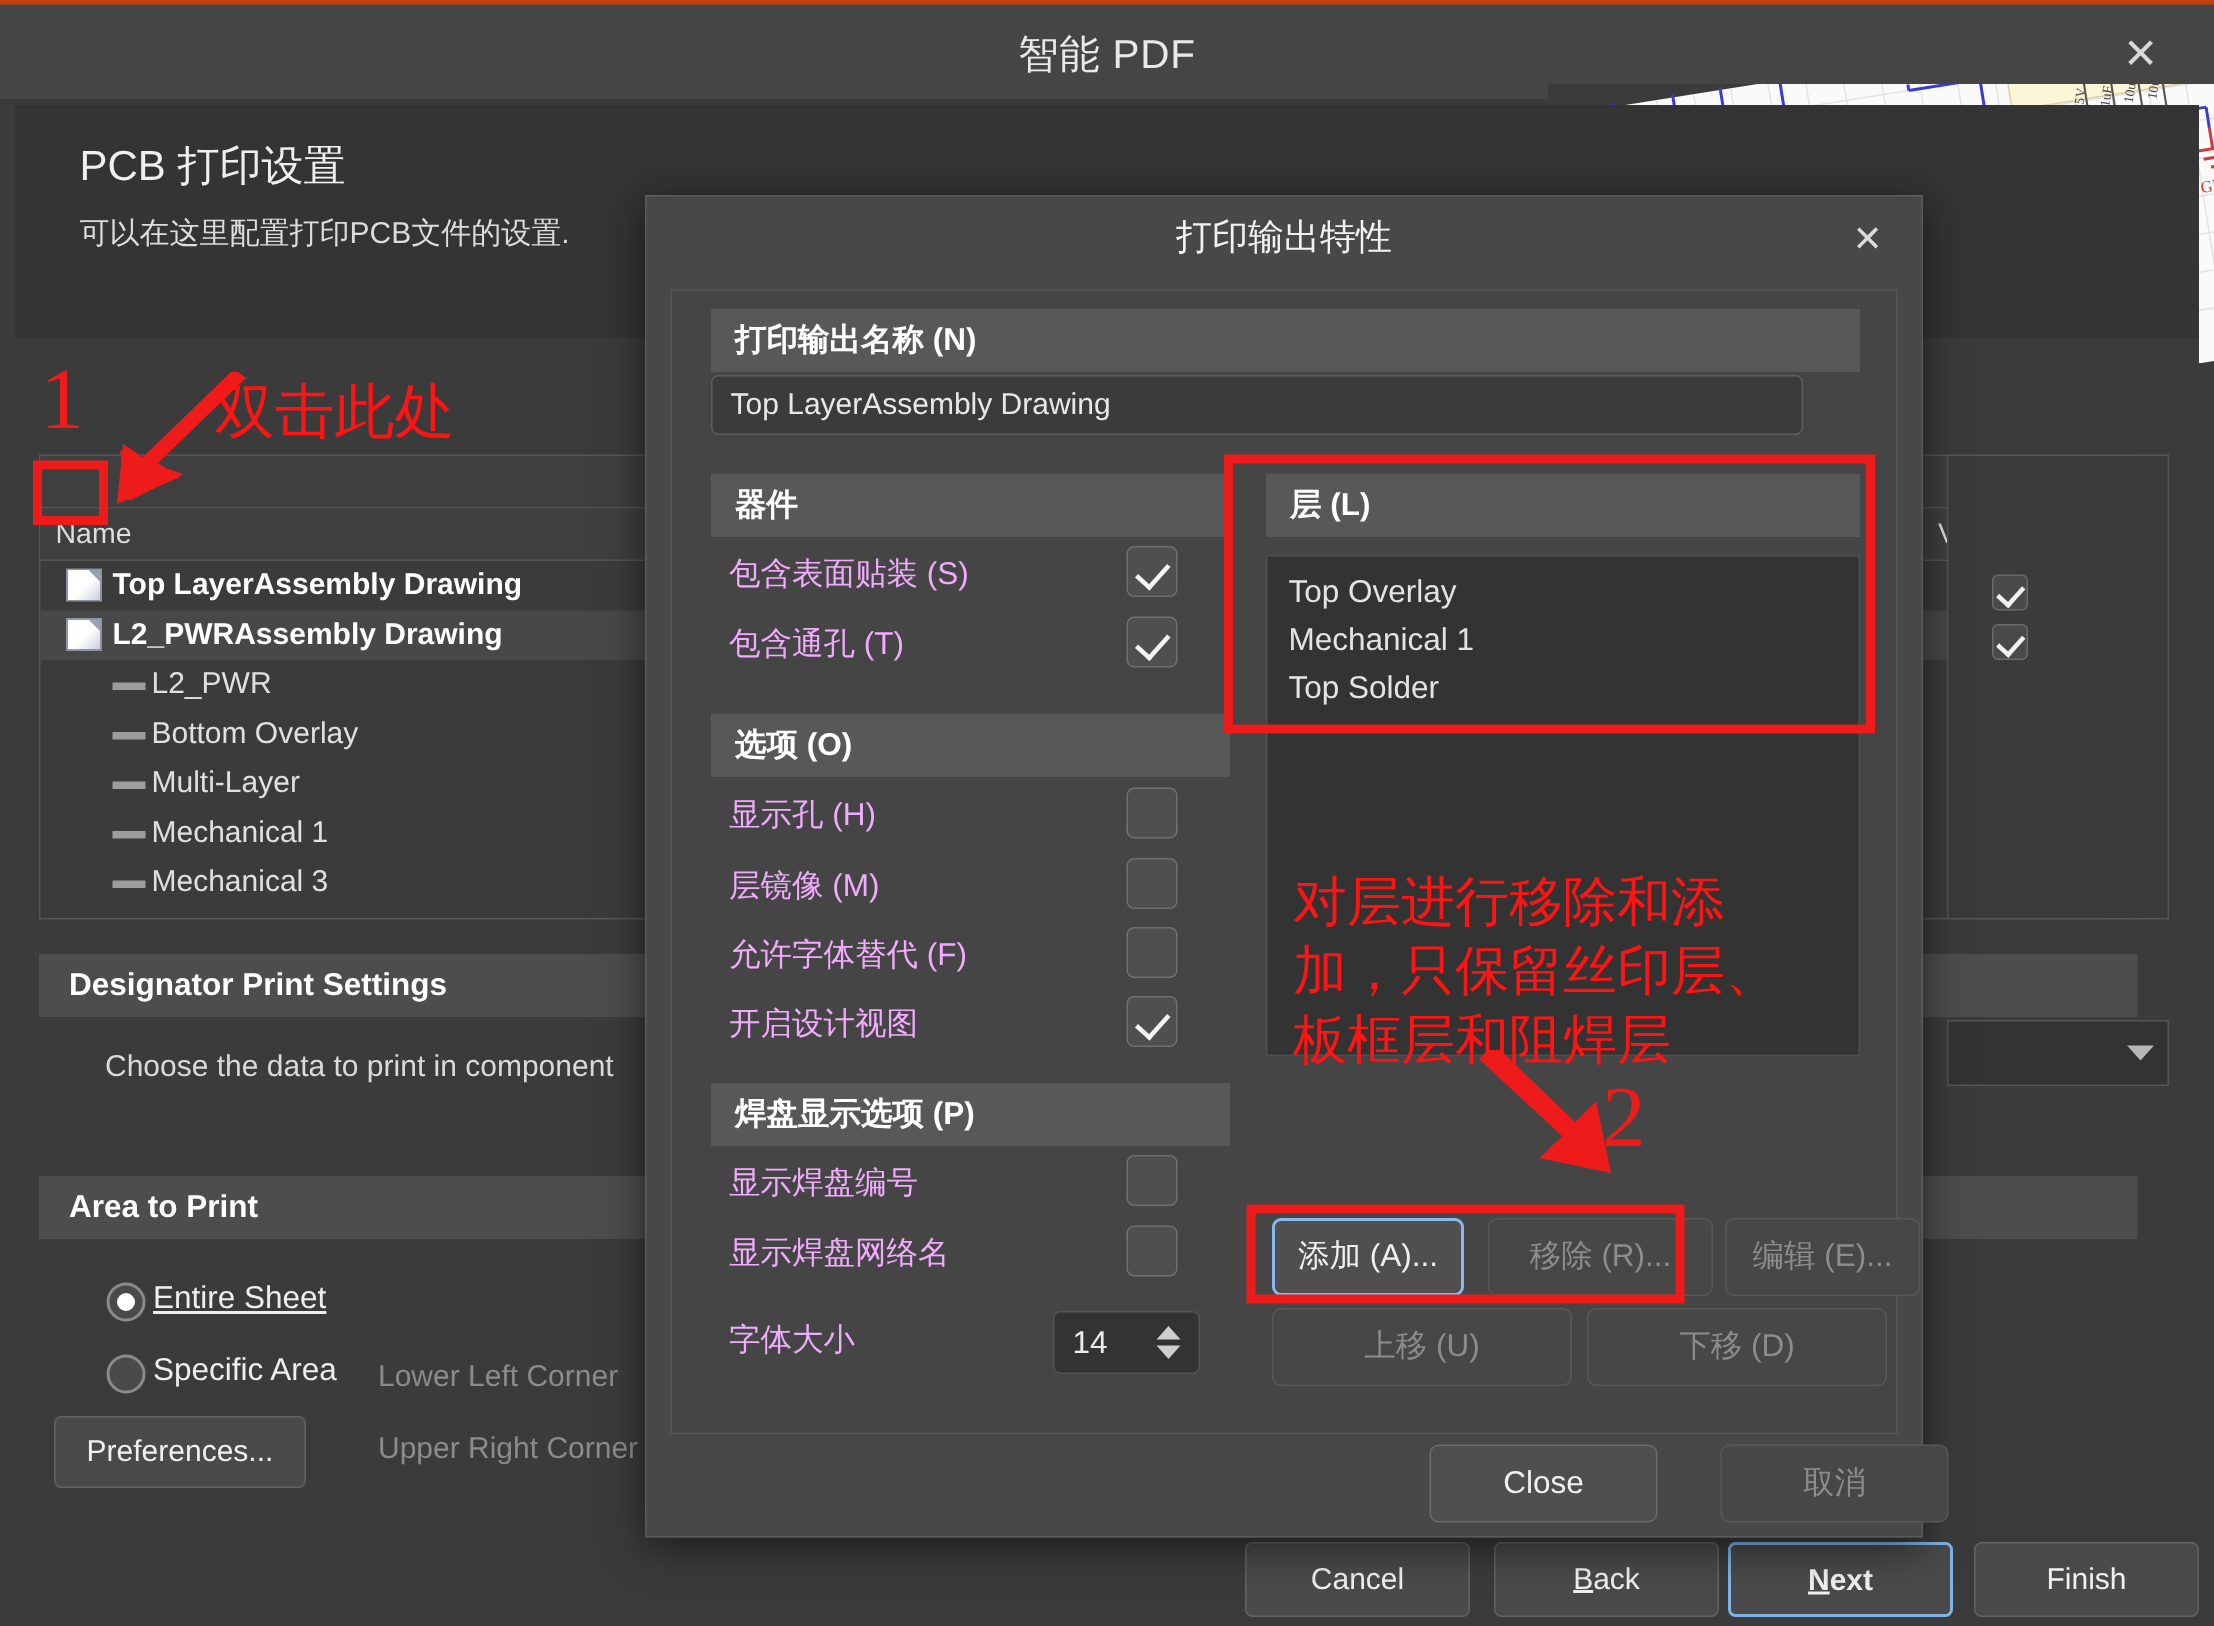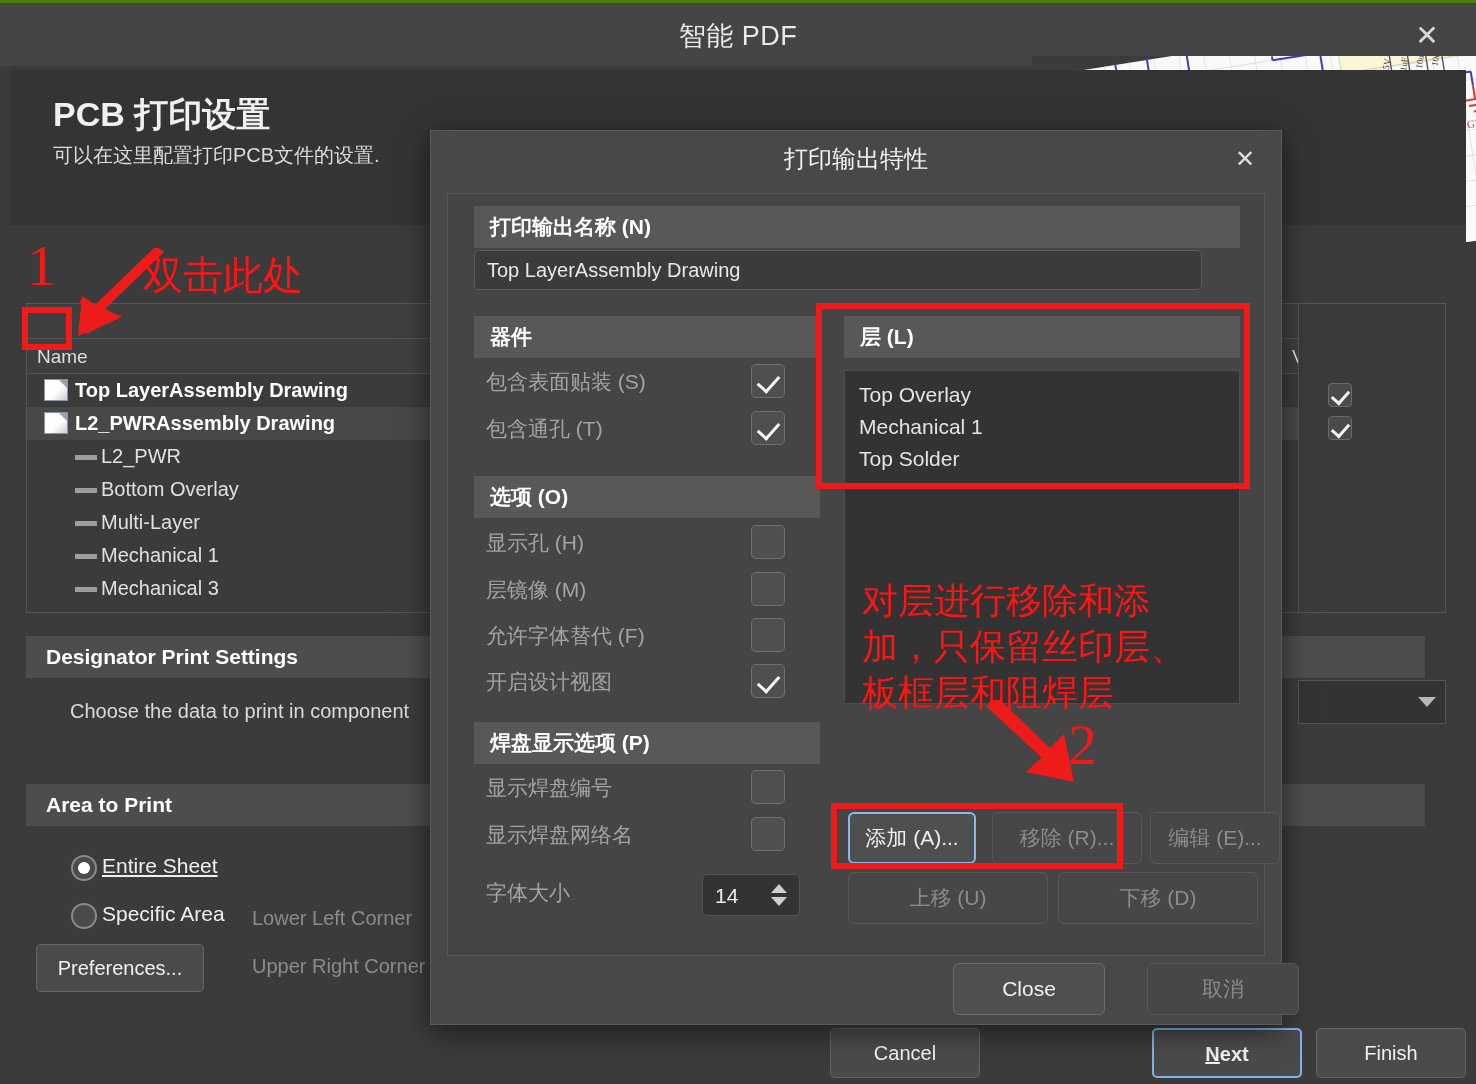--- a/index.html
+++ b/index.html
@@ -12,21 +12,21 @@
   }
 
   
   #app-window{
     position:absolute; left:0; top:0; width:1476px; height:1084px;
     background:#3b3b3b;
   }
   #title-bar{
     position:absolute; left:0; top:0; width:1476px; height:66px;
     background:#454545;
-    border-top:3px solid #4d7c0f;
+    border-top:3px solid #c2410c;
   }
   #title-bar-text{
     position:absolute; left:0; top:0; width:1476px; height:66px;
     line-height:66px; text-align:center;
     font-size:27px; color:#e9e9e9; letter-spacing:.5px;
   }
   #title-close{
     position:absolute; right:28px; top:12px; width:42px; height:42px;
     line-height:42px; text-align:center; font-size:28px; color:#d8d8d8;
     cursor:pointer; font-family:"DejaVu Sans", sans-serif;
@@ -43,21 +43,21 @@
   #wizard-page{
     position:absolute; left:10px; top:70px; width:1456px; height:948px;
     background:#3b3b3b;
   }
   #wizard-header{
     position:absolute; left:0; top:0; width:1456px; height:155px;
     background:#343434;
   }
   #page-title{
     position:absolute; left:43px; top:22px;
-    font-size:34px; font-weight:bold; color:#f0f0f0;
+    font-size:28px; font-weight:normal; color:#f0f0f0;
   }
   #page-subtitle{
     position:absolute; left:43px; top:72px;
     font-size:20px; color:#dcdcdc;
   }
 
   
   #content-pane{
     position:absolute; left:0px; top:155px; width:1456px; height:793px;
     background:#3b3b3b;
@@ -211,21 +211,21 @@
   #dialog-body{
     position:absolute; left:16px; top:62px; width:818px; height:763px;
     background:#454545; border:1px solid #565656;
   }
 
   .d-section-bar{
     position:absolute; height:42px; background:#585858;
     line-height:42px; padding-left:16px;
     font-size:21px; font-weight:bold; color:#ffffff;
   }
-  .d-label{ position:absolute; font-size:21px; color:#a3a3a3; }
+  .d-label{ position:absolute; font-size:21px; color:#f0abfc; }
 
   .cb{
     position:absolute; width:34px; height:34px;
     background:#4f4f4f; border:1px solid #707070; border-radius:5px;
   }
   .cb.on:after{
     content:""; position:absolute; left:10px; top:6px; width:10px; height:18px;
     border:solid #f5f5f5; border-width:0 3px 3px 0; transform:rotate(42deg);
   }
 
@@ -443,20 +443,21 @@
       </div>
       <div id="stub-combo">
         <span class="caret"></span>
       </div>
 
     </div>
   </div>
 
   <div id="wizard-footer">
     <div class="btn" id="btn-cancel">Cancel</div>
+    <div class="btn" id="btn-back"><span class="ul">B</span><span>ack</span></div>
     <div class="btn focus" id="btn-next"><span class="ul">N</span><span>ext</span></div>
     <div class="btn" id="btn-finish">Finish</div>
   </div>
 </div>
 
 <div id="dialog">
   <div id="dialog-title">打印输出特性</div>
   <div id="dialog-close">✕</div>
 
   <div id="dialog-body">

